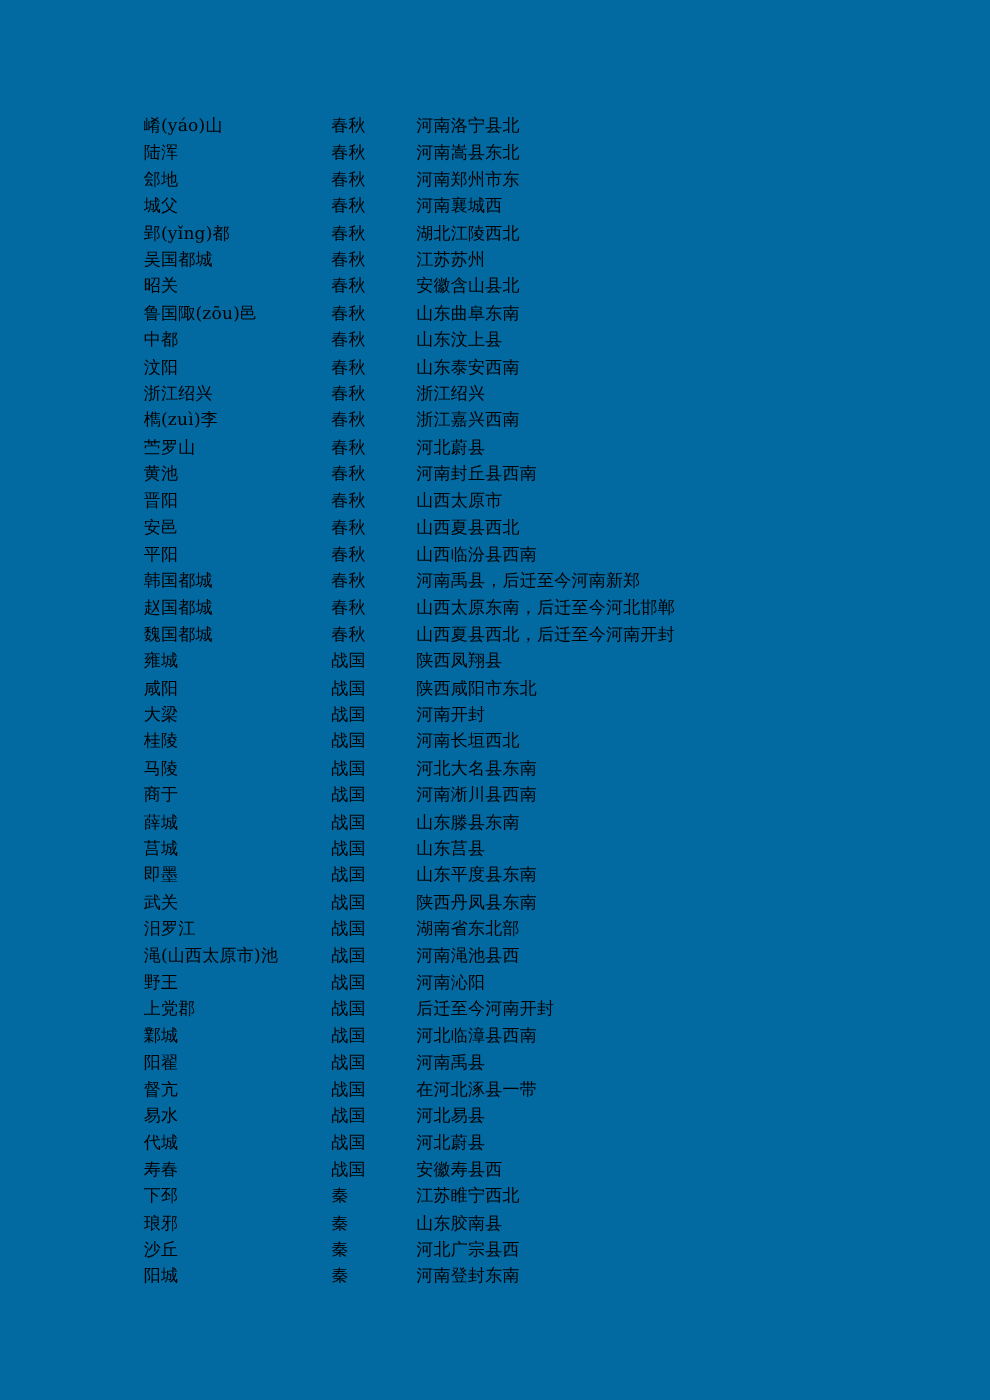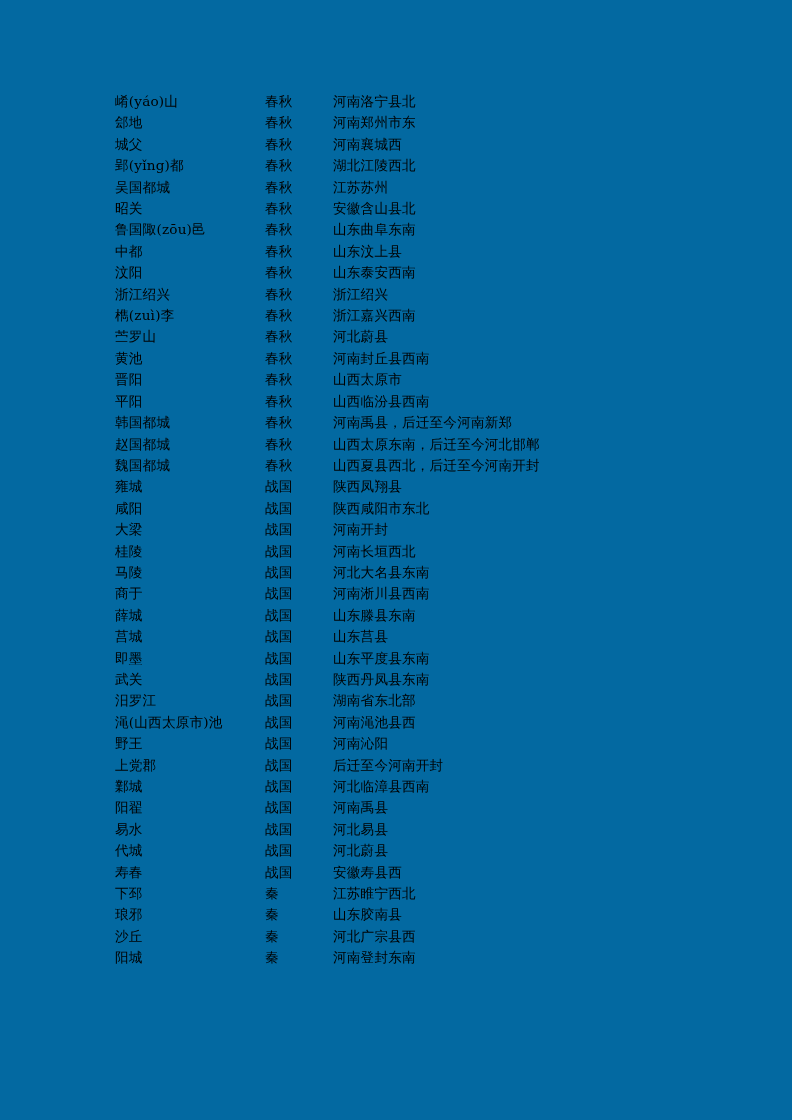--- a/index.html
+++ b/index.html
@@ -61,20 +61,25 @@
 <div id="page">
   <div id="table-wrap">
     <table class="place-table">
       <tbody id="table-body">
           <tr>
             <td class="col-name">崤(yáo)山</td>
             <td class="col-period">春秋</td>
             <td class="col-location">河南洛宁县北</td>
           </tr>
           <tr>
+            <td class="col-name">陆浑</td>
+            <td class="col-period">春秋</td>
+            <td class="col-location">河南嵩县东北</td>
+          </tr>
+          <tr>
             <td class="col-name">郐地</td>
             <td class="col-period">春秋</td>
             <td class="col-location">河南郑州市东</td>
           </tr>
           <tr>
             <td class="col-name">城父</td>
             <td class="col-period">春秋</td>
             <td class="col-location">河南襄城西</td>
           </tr>
           <tr>
@@ -126,20 +131,25 @@
             <td class="col-name">黄池</td>
             <td class="col-period">春秋</td>
             <td class="col-location">河南封丘县西南</td>
           </tr>
           <tr>
             <td class="col-name">晋阳</td>
             <td class="col-period">春秋</td>
             <td class="col-location">山西太原市</td>
           </tr>
           <tr>
+            <td class="col-name">安邑</td>
+            <td class="col-period">春秋</td>
+            <td class="col-location">山西夏县西北</td>
+          </tr>
+          <tr>
             <td class="col-name">平阳</td>
             <td class="col-period">春秋</td>
             <td class="col-location">山西临汾县西南</td>
           </tr>
           <tr>
             <td class="col-name">韩国都城</td>
             <td class="col-period">春秋</td>
             <td class="col-location">河南禹县，后迁至今河南新郑</td>
           </tr>
           <tr>
@@ -224,20 +234,25 @@
           </tr>
           <tr>
             <td class="col-name">鄴城</td>
             <td class="col-period">战国</td>
             <td class="col-location">河北临漳县西南</td>
           </tr>
           <tr>
             <td class="col-name">阳翟</td>
             <td class="col-period">战国</td>
             <td class="col-location">河南禹县</td>
+          </tr>
+          <tr>
+            <td class="col-name">督亢</td>
+            <td class="col-period">战国</td>
+            <td class="col-location">在河北涿县一带</td>
           </tr>
           <tr>
             <td class="col-name">易水</td>
             <td class="col-period">战国</td>
             <td class="col-location">河北易县</td>
           </tr>
           <tr>
             <td class="col-name">代城</td>
             <td class="col-period">战国</td>
             <td class="col-location">河北蔚县</td>

